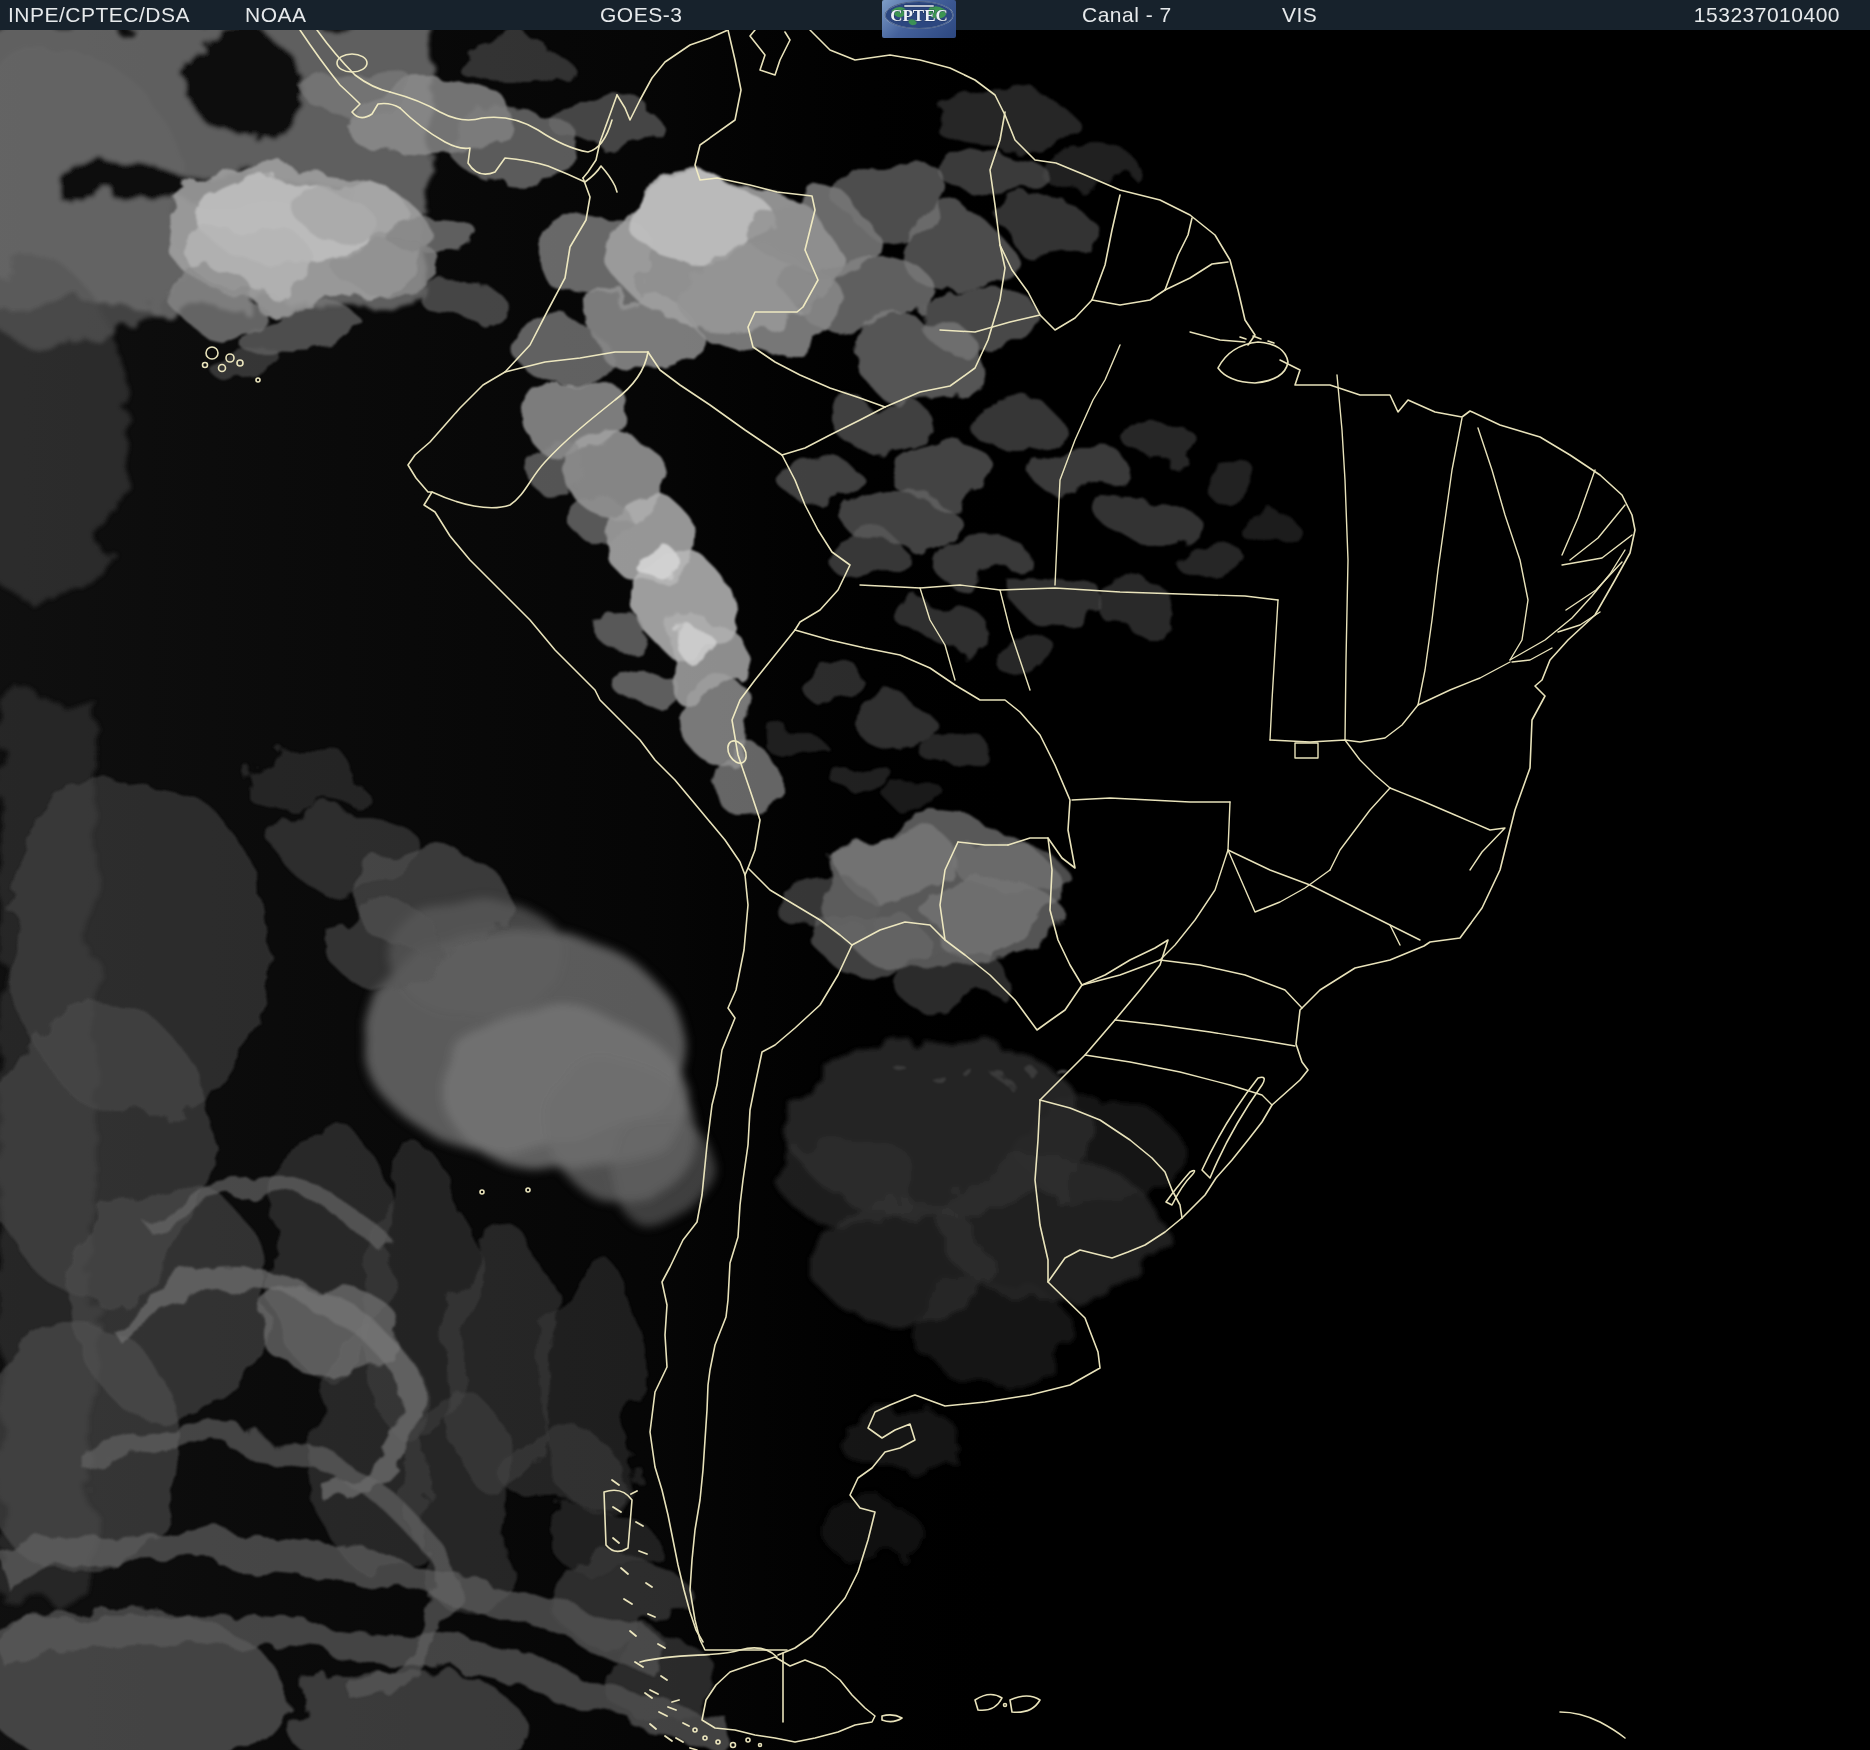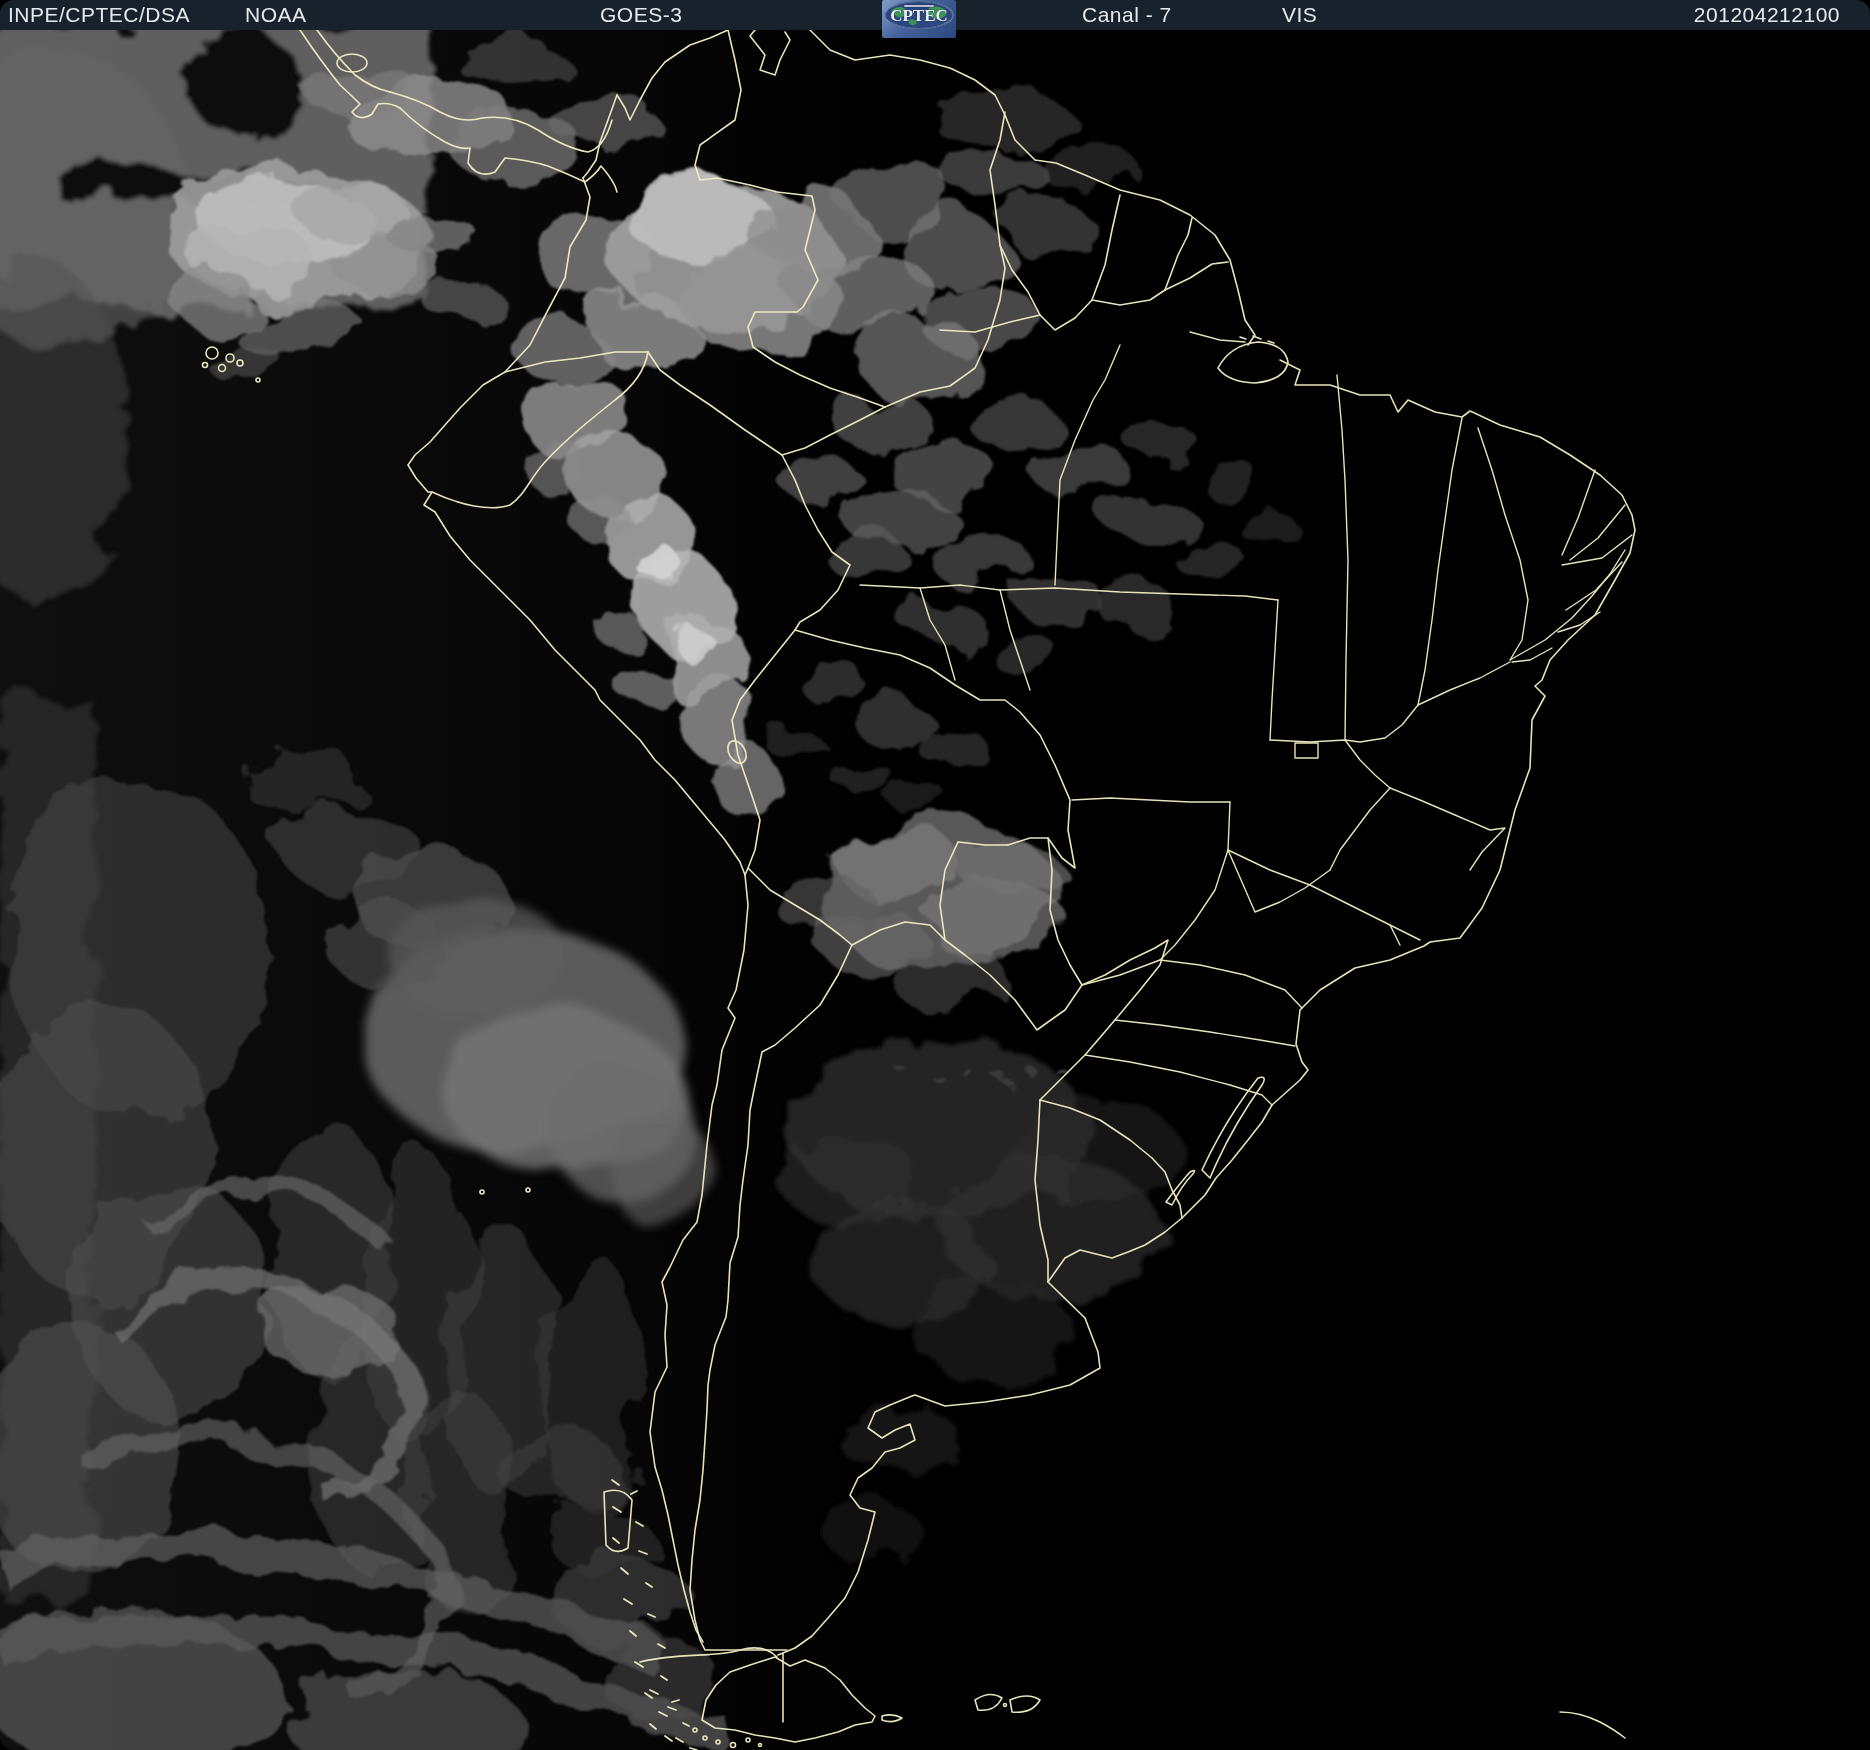--- a/index.html
+++ b/index.html
@@ -3,21 +3,21 @@
 <meta charset="utf-8">
 <style>
   :root{
     --header-bg:#17222c;
     --header-text:#e6e9eb;
     --border-yellow:#f5efc5;
     --map-bg:#000000;
   }
   html,body{margin:0;padding:0;background:#000;}
   #stage{position:relative;width:1870px;height:1750px;overflow:hidden;background:var(--map-bg);
-         font-family:"Liberation Sans", sans-serif;border-radius:14px;}
+         font-family:"Liberation Sans", sans-serif;}
   #satmap{position:absolute;left:0;top:0;}
   #header{position:absolute;left:0;top:0;width:1870px;height:30px;background:var(--header-bg);z-index:5;}
   .hlabel{position:absolute;top:3px;font-size:21px;line-height:24px;color:var(--header-text);
           letter-spacing:0.5px;white-space:nowrap;}
   #lbl-agency{left:8px;}
   #lbl-noaa{left:245px;}
   #lbl-sat{left:600px;}
   #lbl-canal{left:1082px;}
   #lbl-vis{left:1282px;}
   #lbl-time{right:30px;}
@@ -340,15 +340,15 @@
         <path d="M 10,10 q 6,-5 12,-2 q 4,3 1,7 q -5,4 -9,1 q -6,-3 -4,-6 Z" fill="#3f9e4d" opacity="0.9"></path>
         <path d="M 48,7 q 8,-2 14,2 q 5,4 0,8 q -7,4 -13,0 q -5,-5 -1,-10 Z" fill="#3f9e4d" opacity="0.9"></path>
         <path d="M 26,20 q 5,-2 8,1 q 2,3 -2,4 q -5,1 -6,-5 Z" fill="#3f9e4d" opacity="0.85"></path>
         <text x="37" y="21" text-anchor="middle" font-family="Liberation Serif, serif" font-size="17" font-weight="bold" fill="#eef2f8" stroke="#16294f" stroke-width="0.7" paint-order="stroke">CPTEC</text>
         <rect x="22" y="5" width="30" height="2" fill="#eef2f8" stroke="#16294f" stroke-width="0.5"></rect>
       </svg>
     </div>
 
     <div class="hlabel" id="lbl-canal">Canal - 7</div>
     <div class="hlabel" id="lbl-vis">VIS</div>
-    <div class="hlabel" id="lbl-time">201204212100</div>
+    <div class="hlabel" id="lbl-time">153237010400</div>
   </div>
 </div>
 
 </body></html>

